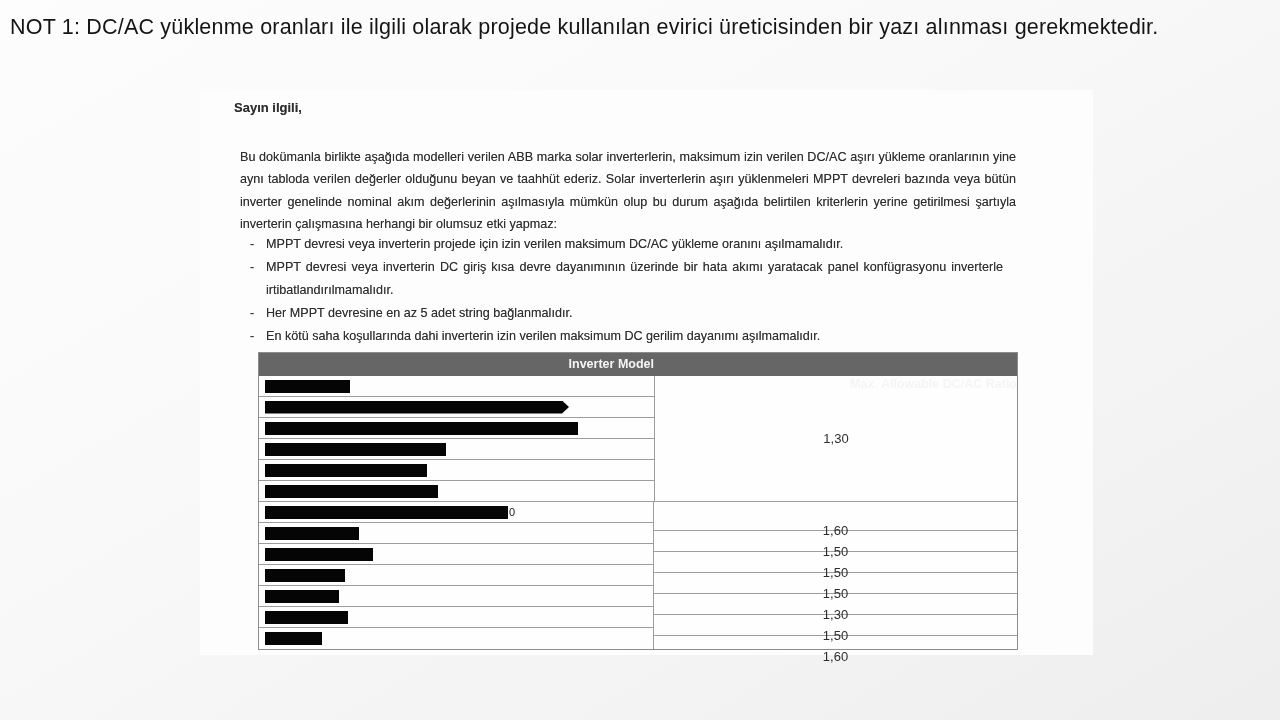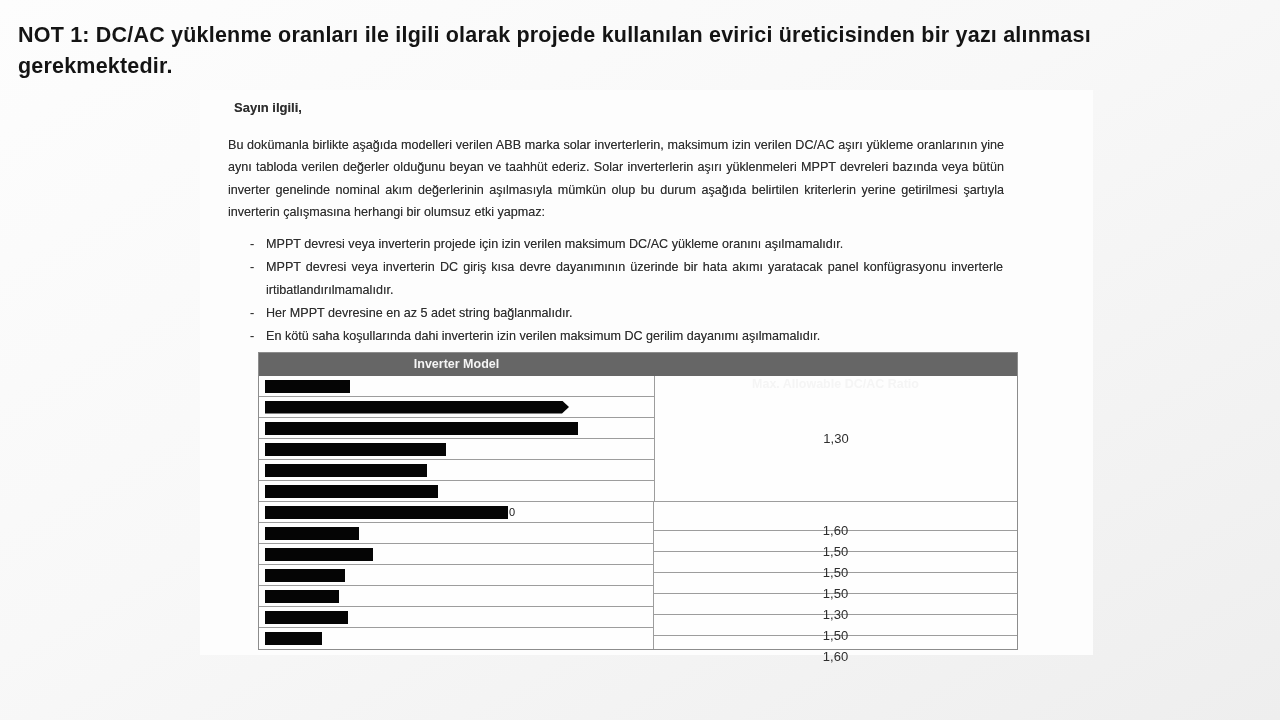--- a/index.html
+++ b/index.html
@@ -10,39 +10,39 @@
     --doc-tx:#2e2e2e;
     --title-tx:#141414;
   }
   html,body{margin:0;padding:0;}
   body{
     width:1280px;height:720px;overflow:hidden;position:relative;
     font-family:"Liberation Sans",sans-serif;
     background:linear-gradient(150deg,#fdfdfd 0%,#f8f8f8 45%,#eeeeee 100%);
   }
   .slide-title{
-    position:absolute;left:10px;top:12px;width:1160px;margin:8px;
-    font-size:21.5px;font-weight:700;line-height:31px;color:var(--title-tx);
+    position:absolute;left:10px;top:12px;width:1160px;margin:0;
+    font-size:21.5px;font-weight:400;line-height:31px;color:var(--title-tx);
     letter-spacing:0.2px;
   }
   .doc{
     position:absolute;left:200px;top:90px;width:893px;height:565px;
     background:#fdfdfd;color:var(--doc-tx);
     text-shadow:0 0 0.4px rgba(40,40,40,0.55);
   }
   .salutation{position:absolute;left:28px;top:4px;margin:6px;font-size:13px;font-weight:700;}
-  .paragraph{position:absolute;left:28px;top:44px;width:776px;margin:0;
+  .paragraph{position:absolute;left:28px;top:44px;width:776px;margin:12px;
     font-size:12.6px;line-height:22.3px;text-align:justify;}
   .bullets{position:absolute;left:50px;top:143px;width:753px;font-size:12.6px;line-height:23px;}
   .bullet{display:flex;}
   .dash{flex:0 0 16px;width:16px;}
   .btxt{flex:1;text-align:justify;}
   .itable{position:absolute;left:58px;top:262px;width:758px;border:1px solid #8c8c8c;background:#fefefe;text-shadow:none;}
   .thead{display:flex;height:23px;background:var(--header-bg);}
-  .th{font-size:12.5px;font-weight:700;color:var(--header-tx);text-align:center;line-height:23px;}
+  .th{font-size:12.5px;font-weight:700;color:var(--header-tx);text-align:right;line-height:23px;}
   .th.c1{width:395px;}
   .th.c2{flex:1;margin-top:20px;}
   .grp{display:flex;}
   .grp-l{width:395px;border-right:1px solid var(--border);}
   .cellrow{height:21px;box-sizing:border-box;border-bottom:1px solid var(--border);display:flex;align-items:center;}
   .grp-r{flex:1;box-sizing:border-box;border-bottom:1px solid var(--border);
     display:flex;align-items:center;justify-content:center;font-size:13px;color:var(--doc-tx);}
   .trow{display:flex;height:21px;box-sizing:border-box;}
   .trow .c1{width:395px;box-sizing:border-box;border-right:1px solid var(--border);
     border-bottom:1px solid var(--border);display:flex;align-items:center;}

